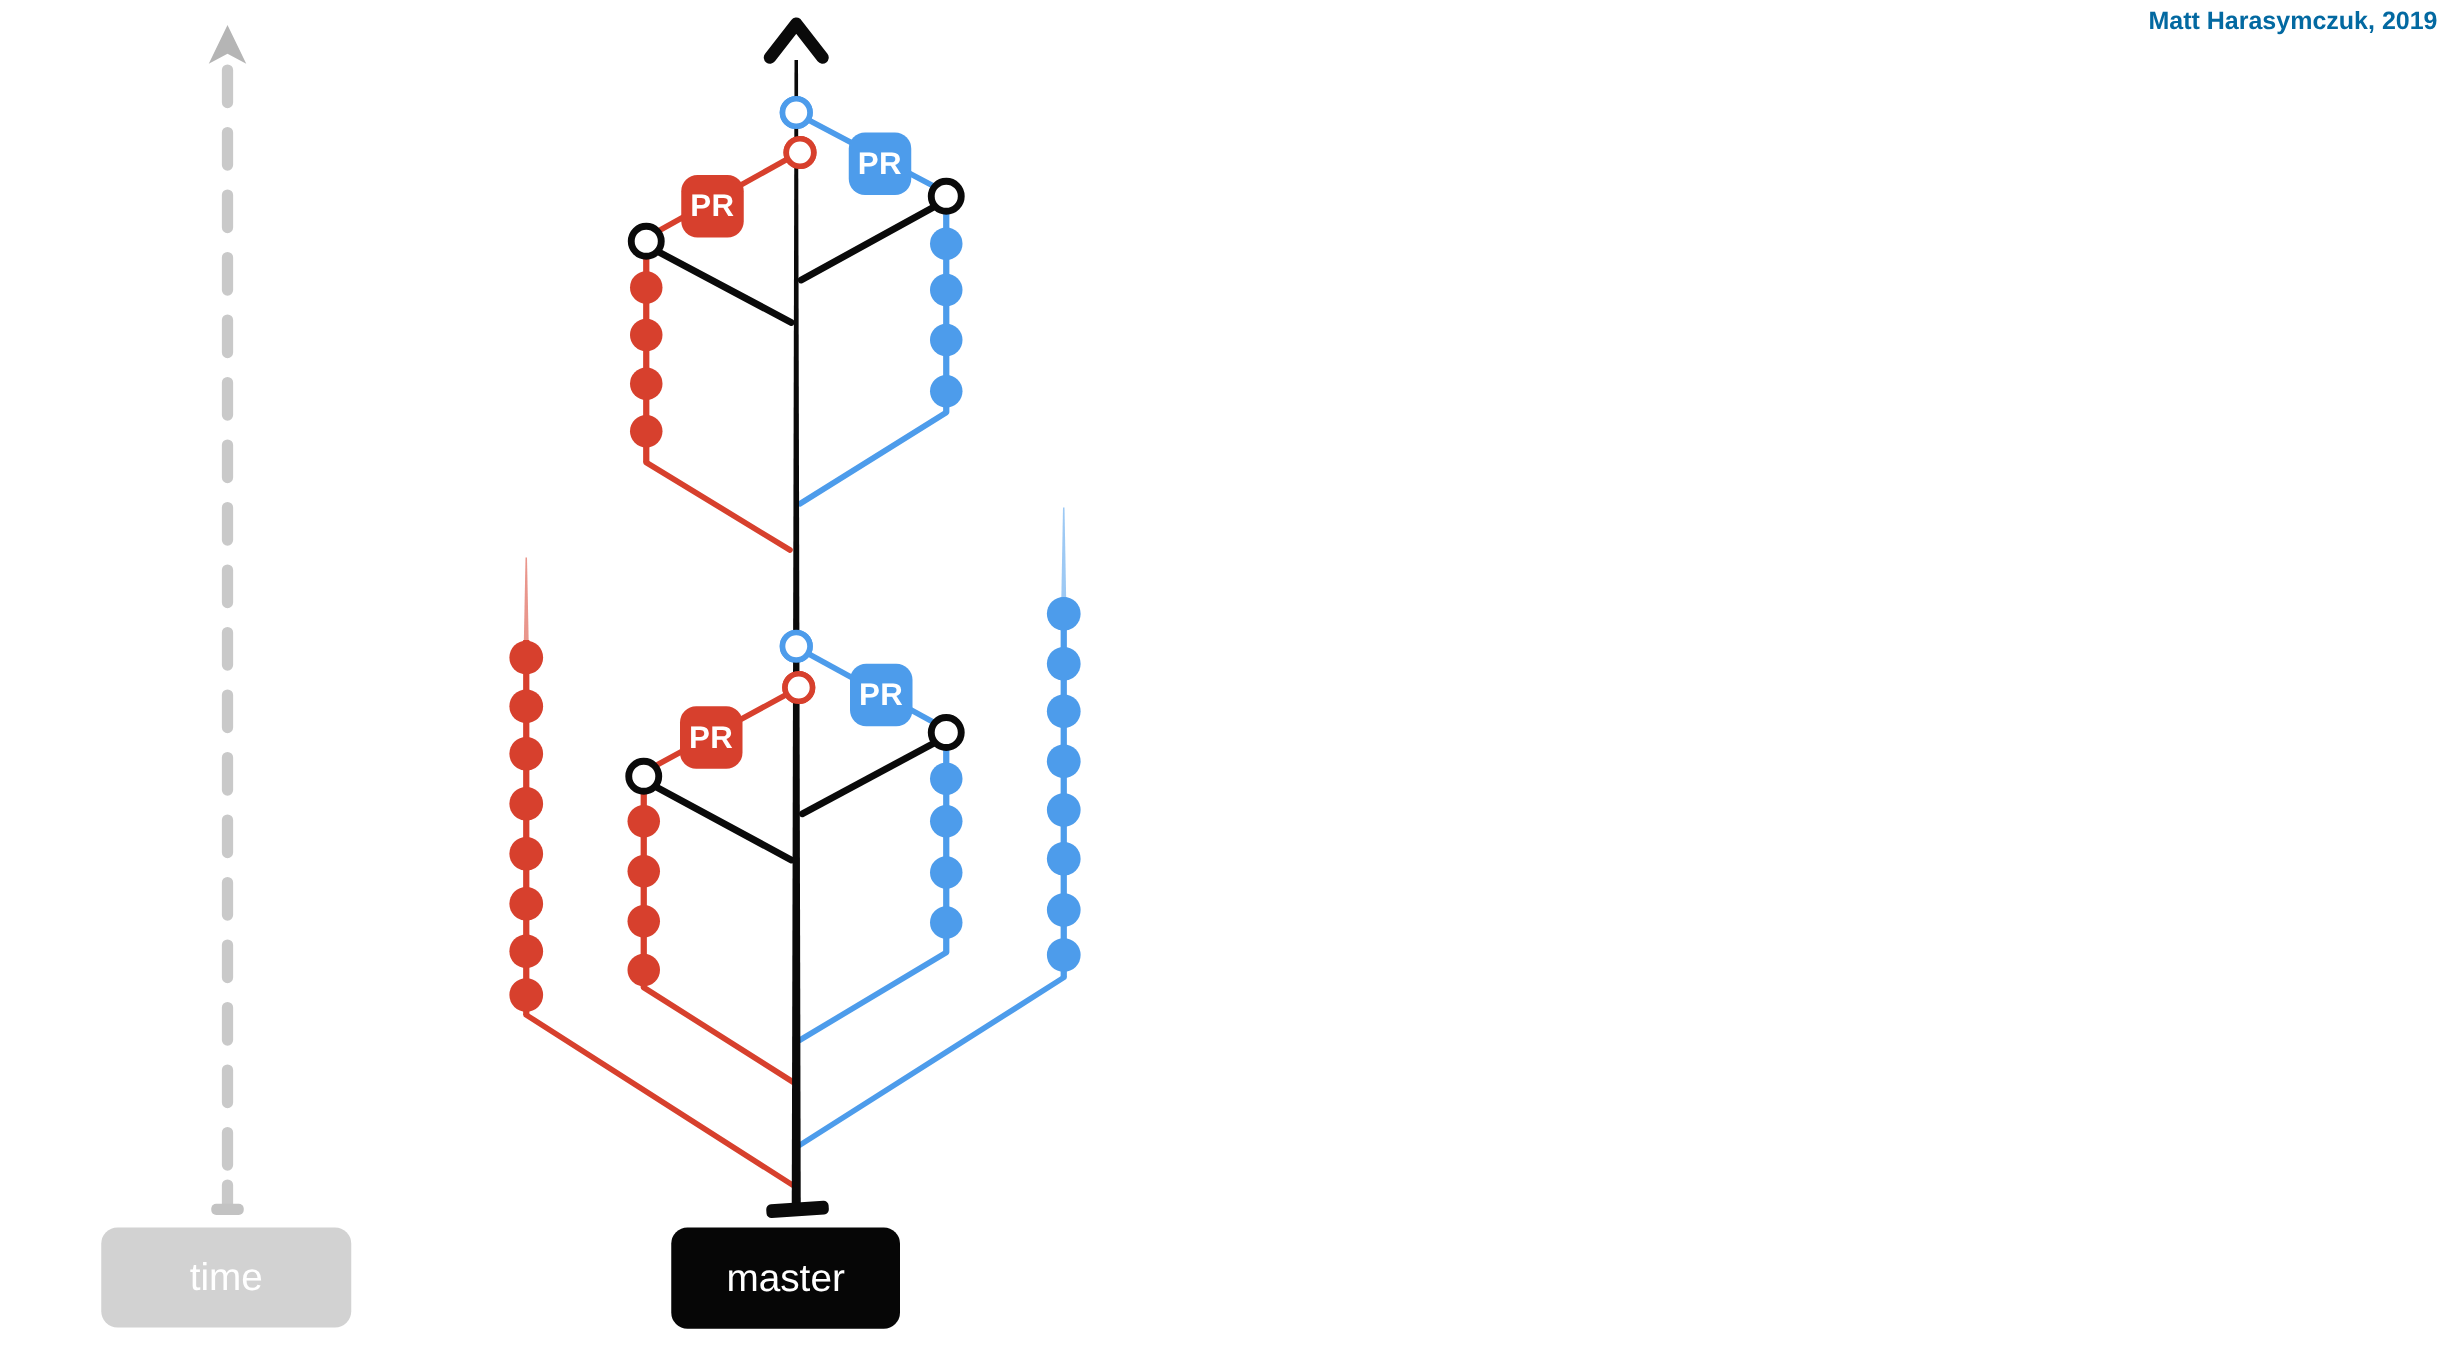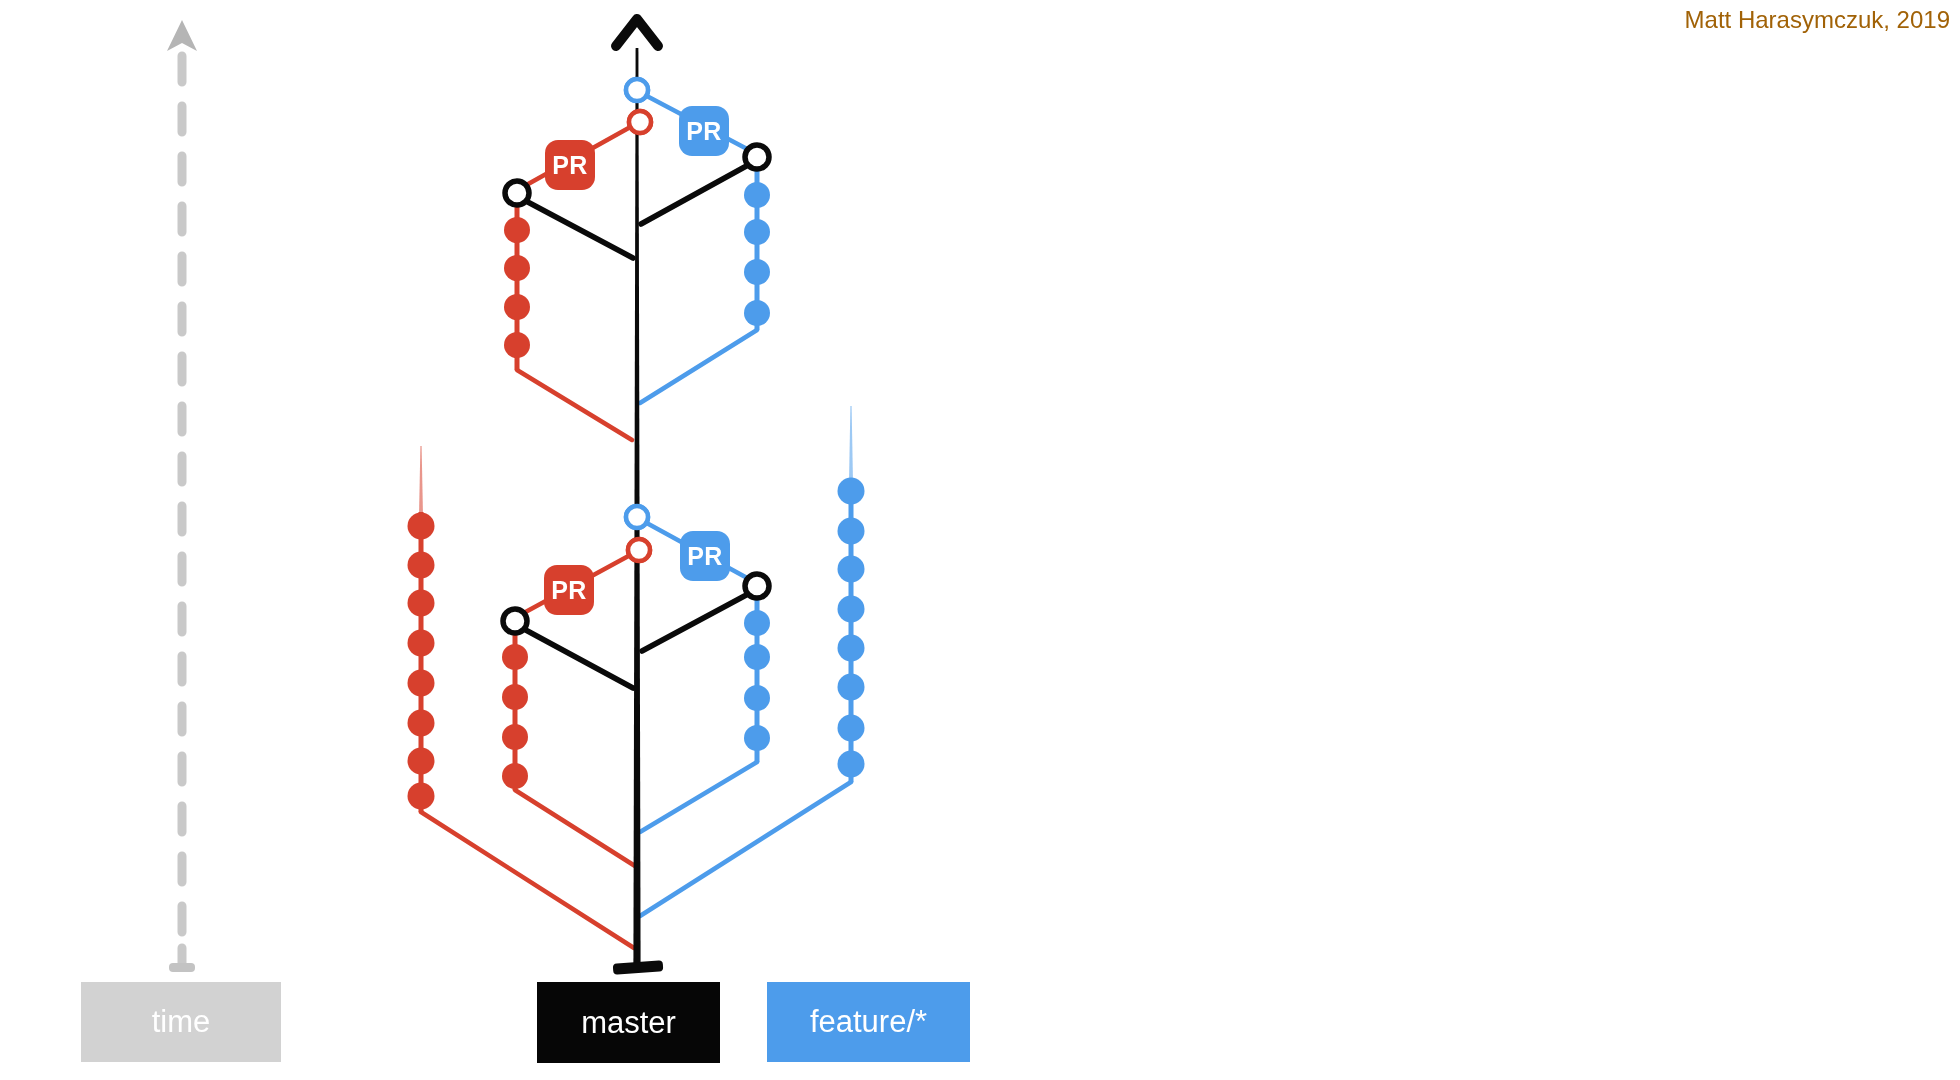--- a/index.html
+++ b/index.html
@@ -14,23 +14,23 @@
   .stage {
     position: relative;
     width: 1960px;
     height: 1080px;
     background: #ffffff;
   }
   .attribution {
     position: absolute;
     top: 6px;
     right: 10px;
-    font-size: 24px;
-    font-weight: normal;
-    color: #a16207;
+    font-size: 20px;
+    font-weight: bold;
+    color: #0369a1;
     letter-spacing: 0px;
   }
   svg.diagram {
     position: absolute;
     left: 0;
     top: 0;
   }
   .pr-badge {
     position: absolute;
     width: 50px;
@@ -53,20 +53,21 @@
   .legend-box {
     position: absolute;
     top: 982px;
     height: 80px;
     display: flex;
     align-items: center;
     justify-content: center;
     color: #ffffff;
     font-size: 31px;
     font-weight: 500;
+    border-radius: 13px;
   }
   .box-time    { left: 81px;  width: 200px; background: #d2d2d2; }
   .box-bugfix  { left: 308px; width: 202px; background: #d7402d; }
   .box-master  { left: 537px; width: 183px; background: #060606; height: 81px; }
   .box-feature { left: 767px; width: 203px; background: #4d9ceb; }
 </style>
 </head>
 <body>
 
 <div class="stage">
@@ -188,15 +189,14 @@
     </g>
   </svg>
 
   <div class="pr-badge pr-red badge-red-upper">PR</div>
   <div class="pr-badge pr-blue badge-blue-upper">PR</div>
   <div class="pr-badge pr-red badge-red-lower">PR</div>
   <div class="pr-badge pr-blue badge-blue-lower">PR</div>
 
   <div class="legend-box box-time">time</div>
   <div class="legend-box box-master">master</div>
-  <div class="legend-box box-feature">feature/*</div>
 
 </div>
 
 </body></html>

